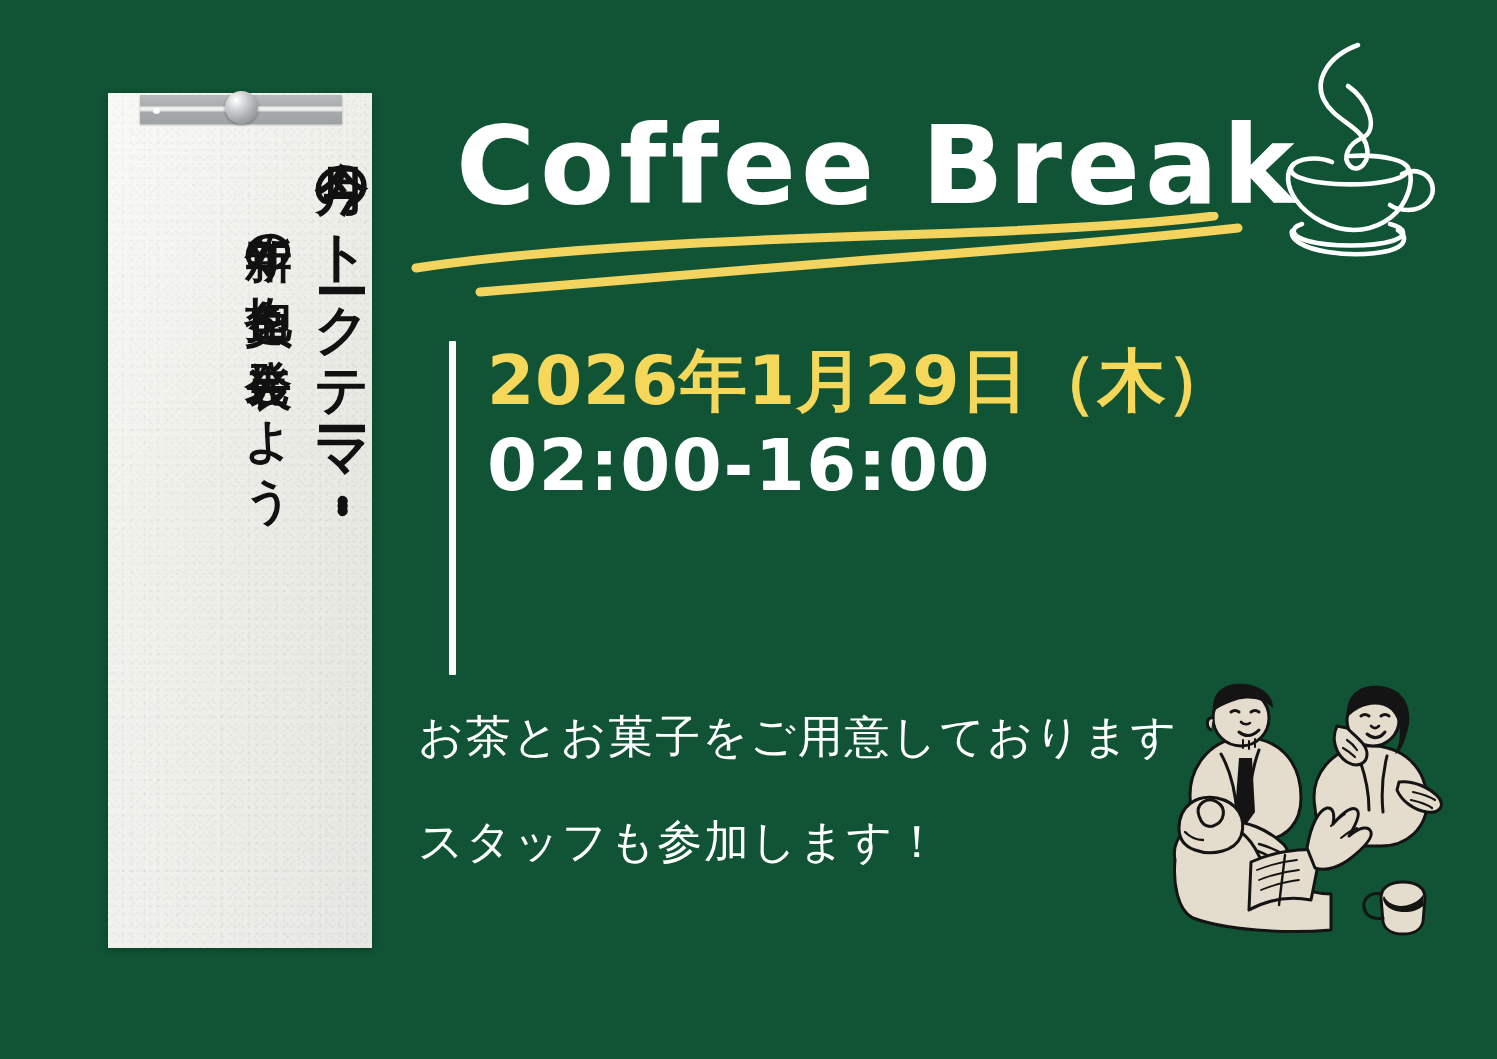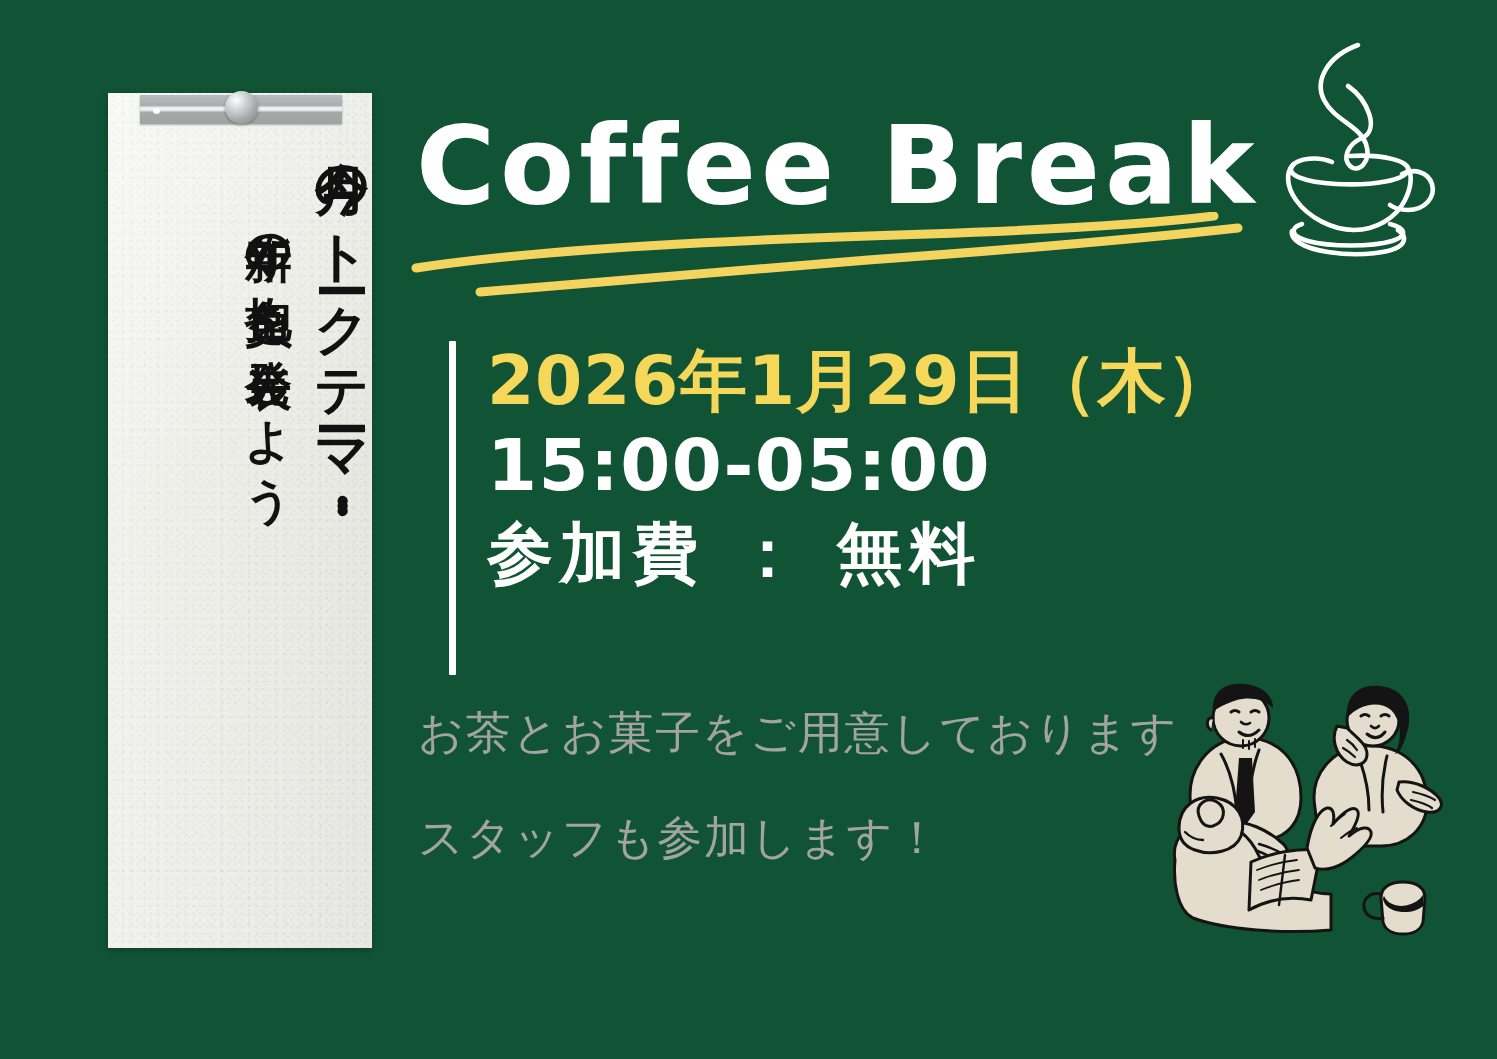--- a/index.html
+++ b/index.html
@@ -94,21 +94,21 @@
   .vtext-sub {
     right: 1204px;
     top: 196px;
     font-size: 47px;
     letter-spacing: 0.07em;
   }
 
   
   .title {
     position: absolute;
-    left: 416px;
+    left: 456px;
     top: 112px;
     font-family: "DejaVu Sans", sans-serif;
     font-size: 108px;
     font-weight: 700;
     color: #ffffff;
     letter-spacing: 0.045em;
     line-height: 1;
     white-space: nowrap;
   }
   .title-underline {
@@ -167,24 +167,24 @@
   }
 
   
   .notes {
     position: absolute;
     left: 418px;
     top: 714px;
     width: 780px;
   }
   .note-line {
-    font-family: Liberation Mono, monospace;
+    font-family: Liberation Sans, sans-serif;
     font-size: 45px;
     font-weight: 400;
-    color: #a3a3a3;
+    color: #ffffff;
     letter-spacing: 0.04em;
     line-height: 1.0;
     white-space: nowrap;
   }
   .note-line + .note-line { margin-top: 60px; }
 
   
   .cup-art {
     position: absolute;
     left: 1262px;
@@ -219,22 +219,21 @@
   <div class="title">Coffee Break</div>
 
   <svg class="title-underline" viewBox="0 0 860 90">
     <path d="M8 56 C 140 36, 330 28, 520 22 C 640 18, 740 12, 806 4" fill="none" stroke="#F2D45E" stroke-width="9" stroke-linecap="round"></path>
     <path d="M72 80 C 180 70, 300 60, 460 48 C 600 38, 720 28, 830 16" fill="none" stroke="#F2D45E" stroke-width="9" stroke-linecap="round"></path>
   </svg>
 
   <div class="info-rule"></div>
   <div class="info-block">
     <div class="info-date">2026年1月29日（木）</div>
-    <div class="info-time">15:00-05:00</div>
-    <div class="info-fee">参加費 ： 無料</div>
+    <div class="info-time">02:00-16:00</div>
   </div>
 
   <div class="notes">
     <div class="note-line">お茶とお菓子をご用意しております</div>
     <div class="note-line">スタッフも参加します！</div>
   </div>
 
   <svg class="cup-art" viewBox="0 0 200 240">
     <g fill="none" stroke="#ffffff" stroke-width="4.6" stroke-linecap="round" stroke-linejoin="round">
       <path d="M96 11 C 66 22, 52 46, 62 66 C 72 86, 98 92, 104 110

